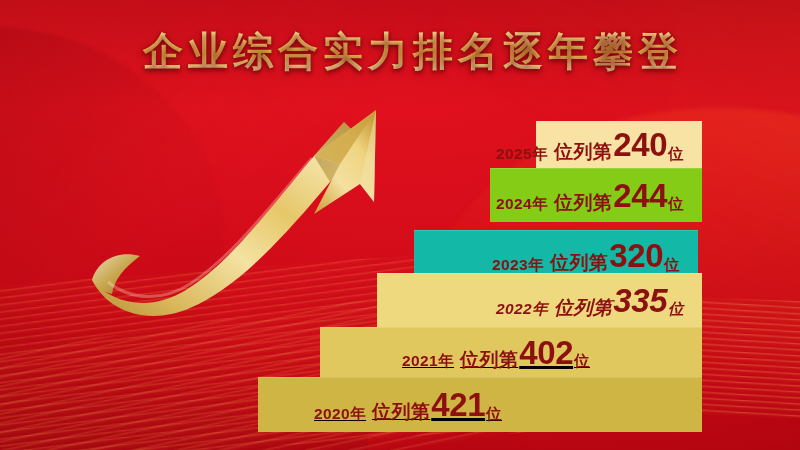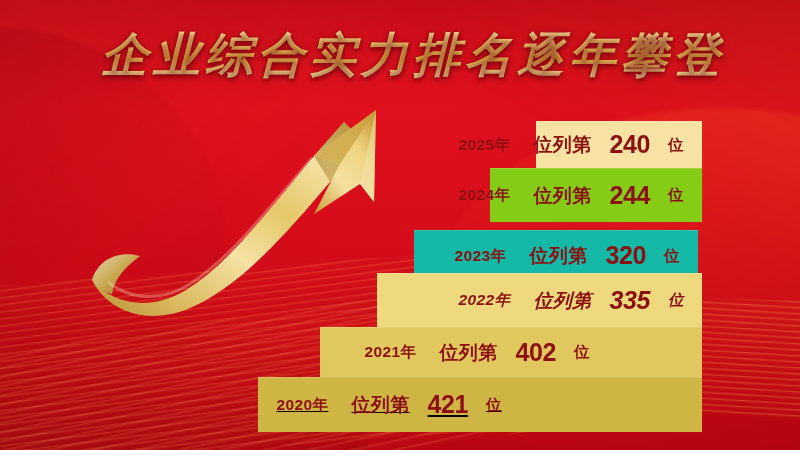--- a/index.html
+++ b/index.html
@@ -135,24 +135,23 @@
   .title-wrap {
     position: absolute;
     left: 0; right: 0;
     top: 24px;
     text-align: center;
     z-index: 6;
   }
   .title {
     display: inline-block;
     font-family: "DejaVu Serif", "Liberation Serif", serif;
-    font-size: 47px;
+    font-size: 40px;
     font-weight: 700;
     letter-spacing: 5px;
-    font-style: italic;
     background: linear-gradient(180deg, #fff0b4 0%, #f8d878 26%, #eec04a 54%, #f6dd8e 78%, #ffefb8 100%);
     -webkit-background-clip: text;
     background-clip: text;
     color: transparent;
     -webkit-text-fill-color: transparent;
     text-shadow: 0 2px 5px rgba(96,2,10,0.55);
     filter: drop-shadow(0 1px 2px rgba(110,4,12,0.65));
     white-space: nowrap;
     margin-left: 26px;
   }
@@ -183,27 +182,27 @@
     box-shadow: 0 1px 0 rgba(255,255,255,0.16) inset;
   }
   .step-label {
     font-size: 15.5px;
     font-weight: 700;
     color: #8c1010;
     white-space: nowrap;
     letter-spacing: 0.4px;
     line-height: 1;
     display: flex;
-    align-items: center;
-    gap: 17px;
+    align-items: flex-end;
+    gap: 0;
   }
   .step-year { font-size: 15.5px; font-weight: 700; margin-right: 6px; }
   .step-pre  { font-size: 19px; font-weight: 700; }
   .step-rank {
-    font-size: 25px;
+    font-size: 33px;
     font-weight: 700;
     letter-spacing: -0.4px;
     margin: 0 1px;
   }
   .step-suf  { font-size: 15.5px; font-weight: 700; }
 </style>
 </head>
 <body>
 
 <div id="poster">
@@ -314,21 +313,21 @@
 
     <div class="step" style="left:377px; top:273px; width:325px; height:54px; background:#eed97f;font-style:italic;">
       <div class="step-label">
         <span class="step-year">2022年</span>
         <span class="step-pre">位列第</span>
         <span class="step-rank">335</span>
         <span class="step-suf">位</span>
       </div>
     </div>
 
-    <div class="step" style="left:320px; top:327px; width:382px; height:50px; background:#e0c85f; padding-right:112px;">
+    <div class="step" style="left:320px; top:327px; width:382px; height:50px; background:#e0c85f; padding-right:112px;text-decoration:underline;">
       <div class="step-label">
         <span class="step-year">2021年</span>
         <span class="step-pre">位列第</span>
         <span class="step-rank">402</span>
         <span class="step-suf">位</span>
       </div>
     </div>
 
     <div class="step" style="left:258px; top:377px; width:444px; height:55px; background:#cfb544; padding-right:200px;text-decoration:underline;">
       <div class="step-label">

